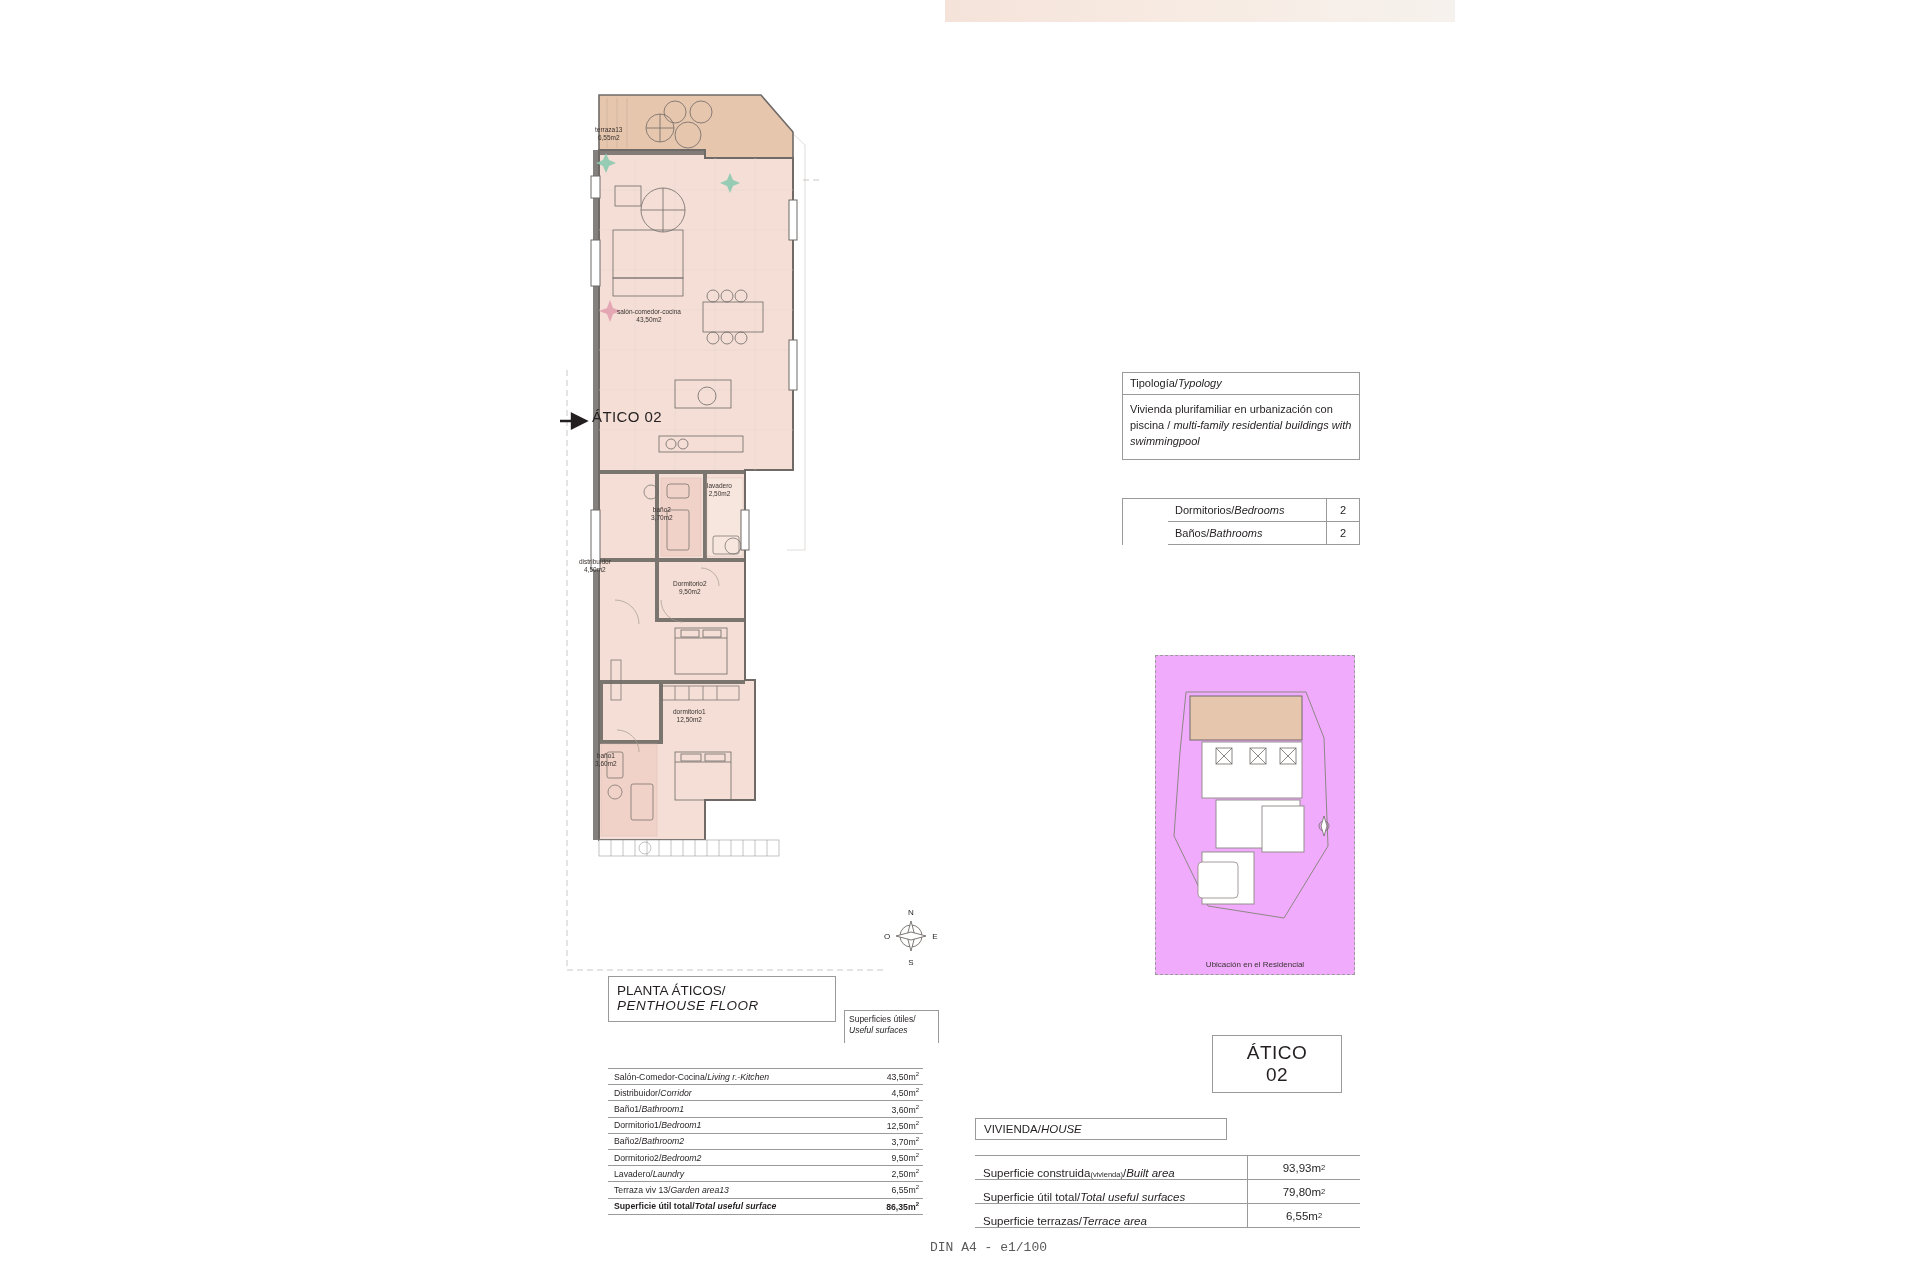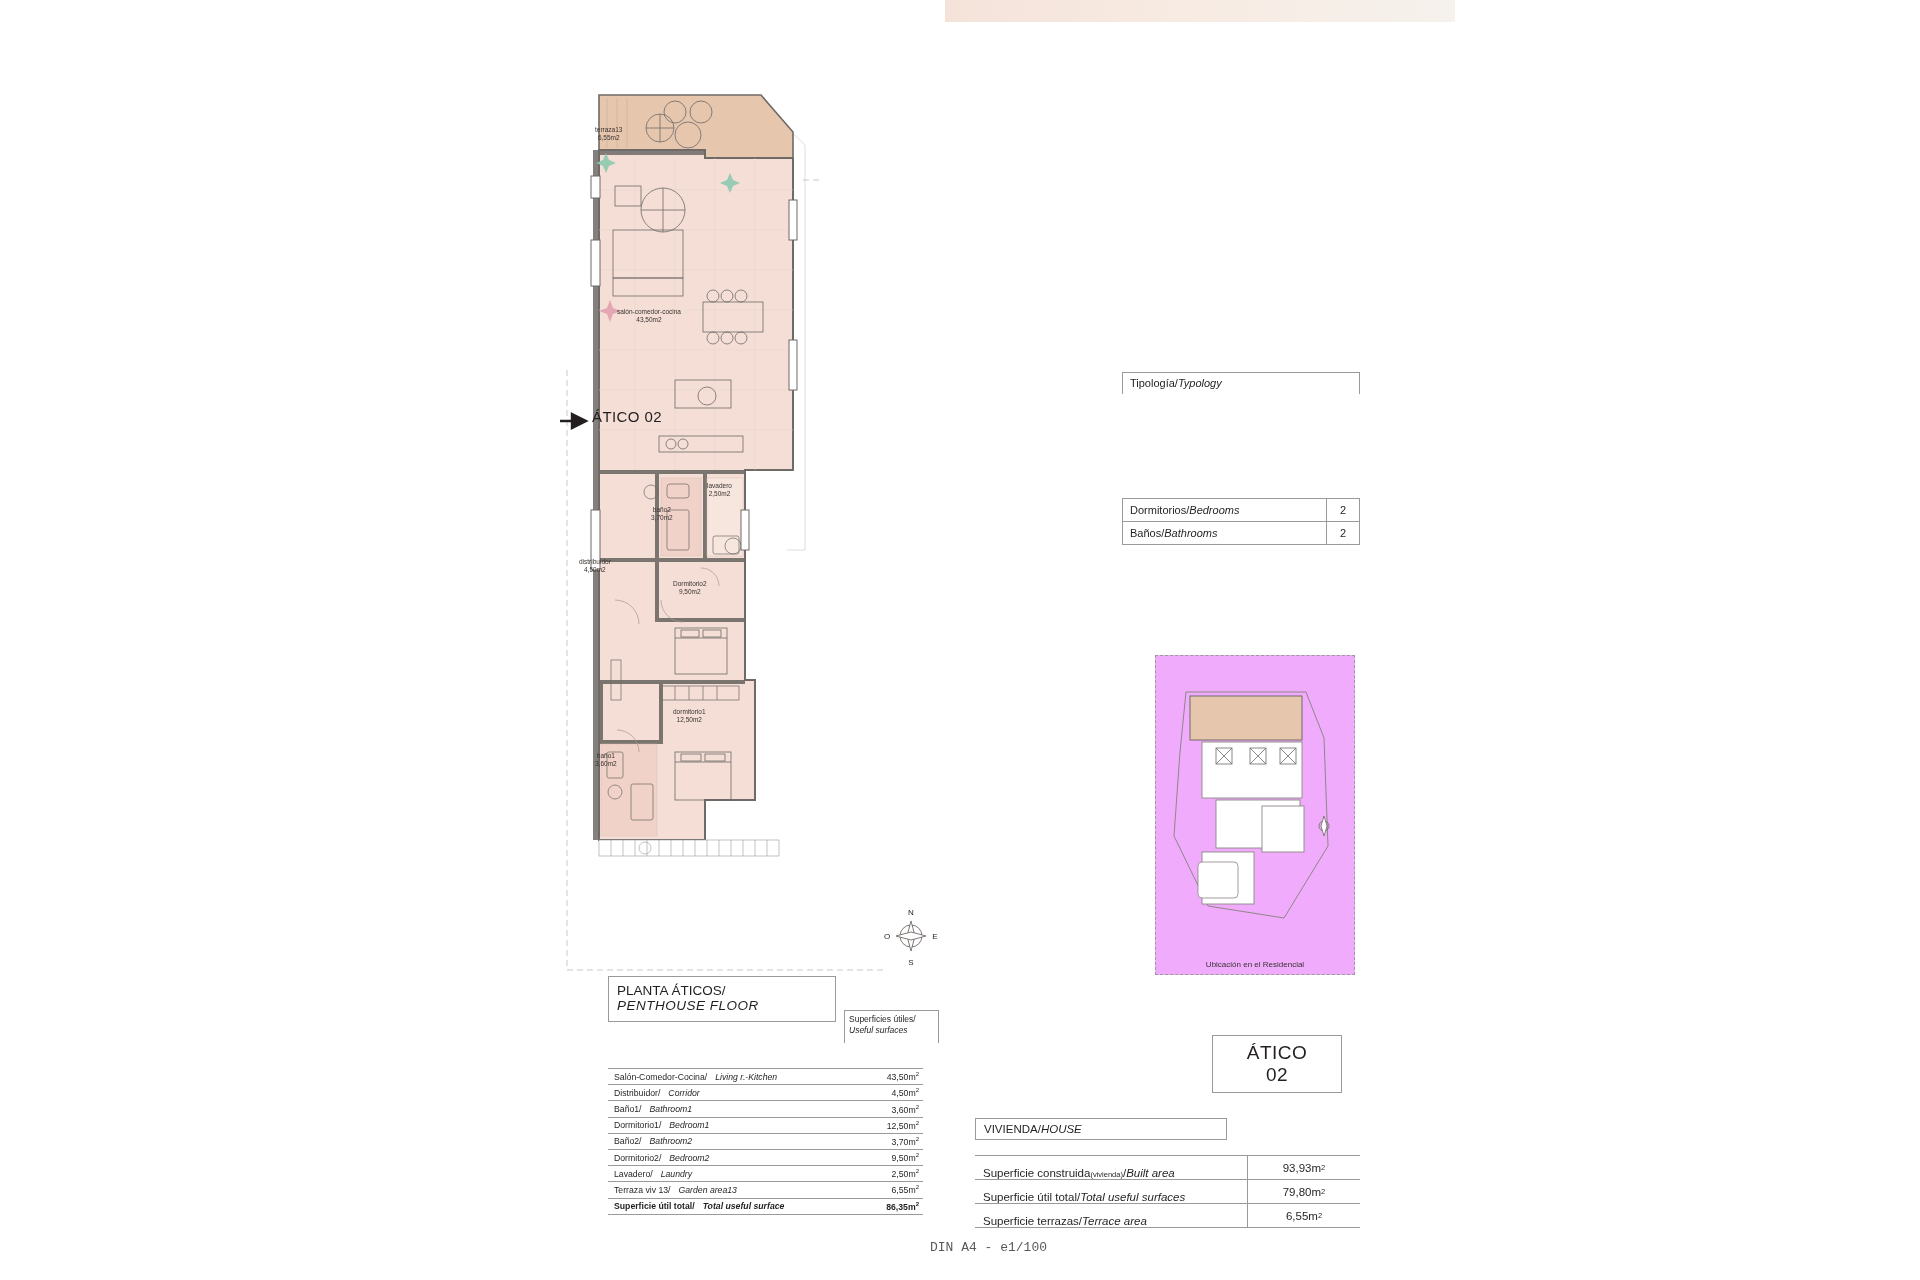--- a/index.html
+++ b/index.html
@@ -69,21 +69,21 @@
     position:absolute;left:608px;top:1068px;width:315px;
     border-top:1px solid #9a9a9a;
     box-sizing:border-box;
   }
   .surf-table .row{
     display:flex;justify-content:space-between;align-items:center;
     border-bottom:1px solid #9a9a9a;
     font-size:8.7px;padding:1.5px 4px 1.5px 6px;
     box-sizing:border-box;height:16.2px;
   }
-  .surf-table .row .nm .it{font-style:italic;padding-left:8px;}
+  .surf-table .row .nm .it{font-style:italic;}
   .surf-table .row .vl{font-size:8.7px;}
   .surf-table .row .vl sup{font-size:6px;}
   .surf-table .row.total .nm,.surf-table .row.total .vl{font-weight:bold;}
 
   .scale-note{
     position:absolute;left:930px;top:1240px;font-size:13px;color:#5a5a5a;font-family:Liberation Mono, monospace;
   }
 
   
   .typology{
@@ -100,20 +100,21 @@
   }
   .typology .body .it{font-style:italic;}
 
   .counts{
     position:absolute;left:1122px;top:498px;width:238px;
     border:1px solid #9a9a9a;border-bottom:none;box-sizing:border-box;
   }
   .counts .crow{
     display:flex;border-bottom:1px solid #9a9a9a;height:22px;align-items:center;
     font-size:11px;
+    margin-left:45px;
   }
   .counts .crow .lab{flex:1;padding-left:7px;}
   .counts .crow .lab .it{font-style:italic;}
   .counts .crow .val{
     width:32px;border-left:1px solid #9a9a9a;height:100%;
     display:flex;align-items:center;justify-content:center;font-size:11px;
   }
 
   
   .keyplan{
@@ -421,20 +422,24 @@
       <span class="vl"><span>86,35</span>m<sup>2</sup></span>
     </div>
   </div>
 
   <div class="scale-note">DIN A4 - e1/100</div>
 
   <div class="typology">
     <div class="hdr">
       <span>Tipología/</span><span class="it">Typology</span>
     </div>
+    <div class="body">
+      <span>Vivienda plurifamiliar en urbanización con piscina  /</span>
+      <span class="it">multi-family residential buildings with swimmingpool</span>
+    </div>
   </div>
 
   <div class="counts">
     <div class="crow">
       <span class="lab"><span>Dormitorios/</span><span class="it">Bedrooms</span></span>
       <span class="val">2</span>
     </div>
     <div class="crow">
       <span class="lab"><span>Baños/</span><span class="it">Bathrooms</span></span>
       <span class="val">2</span>

